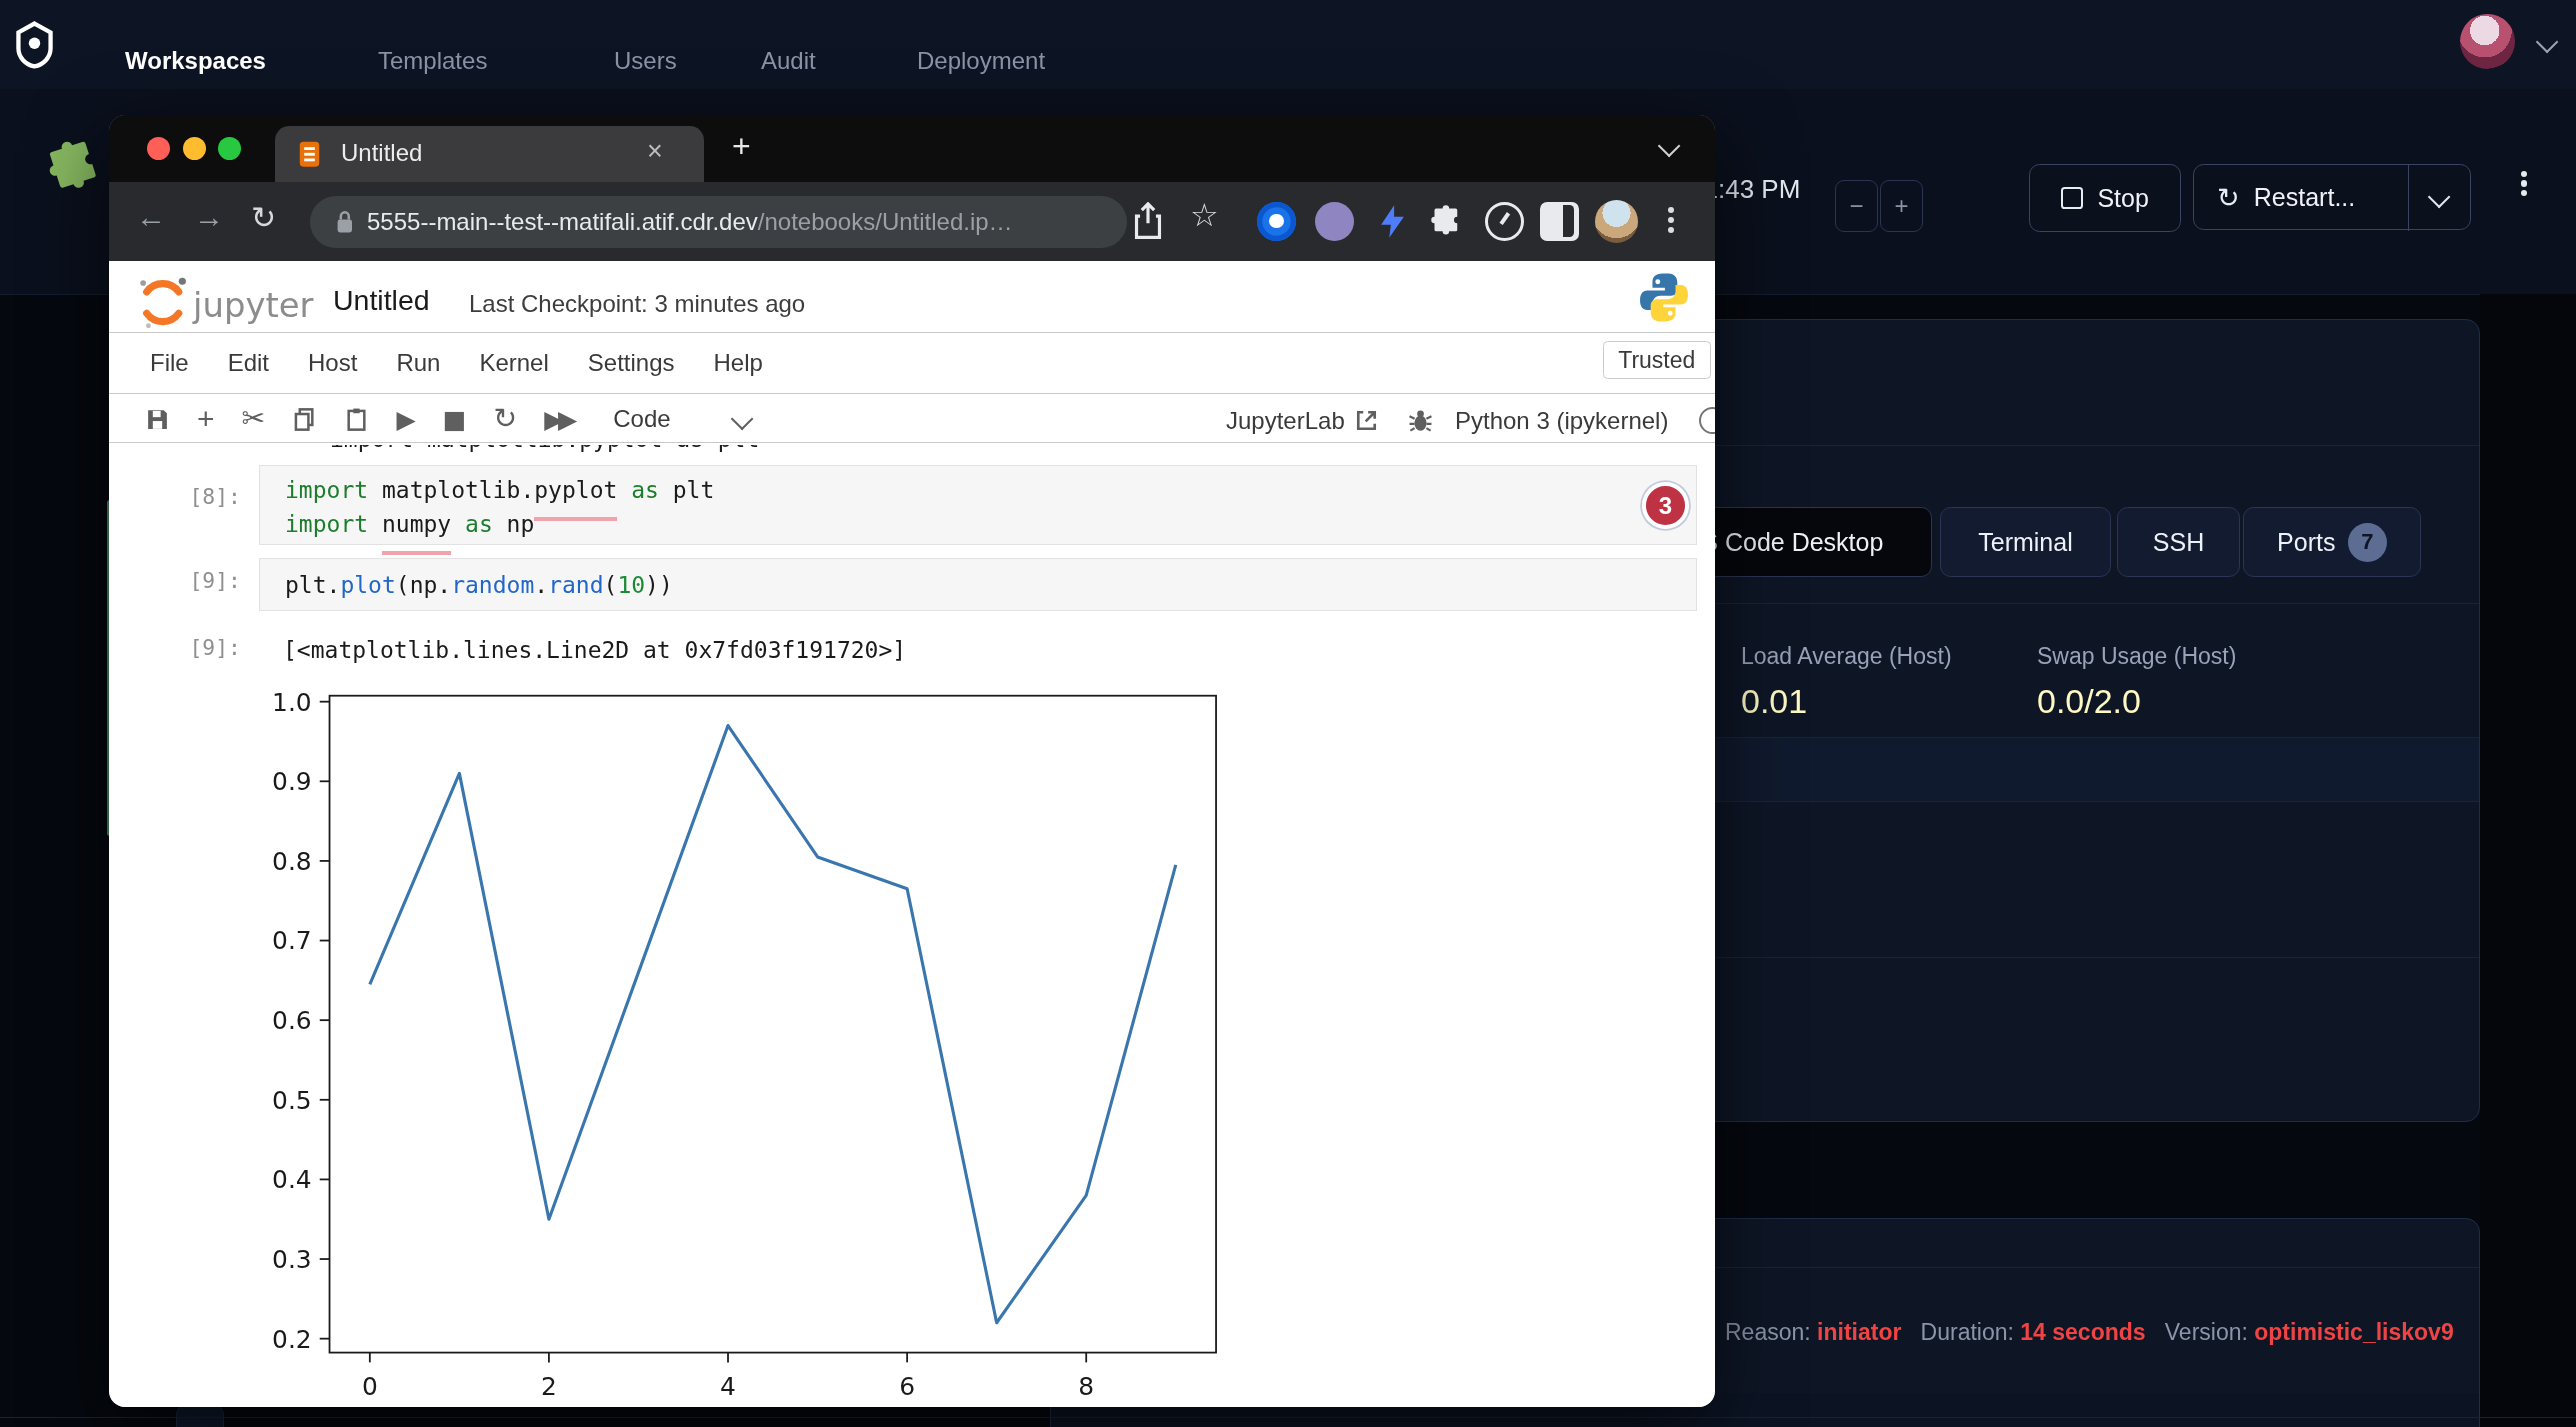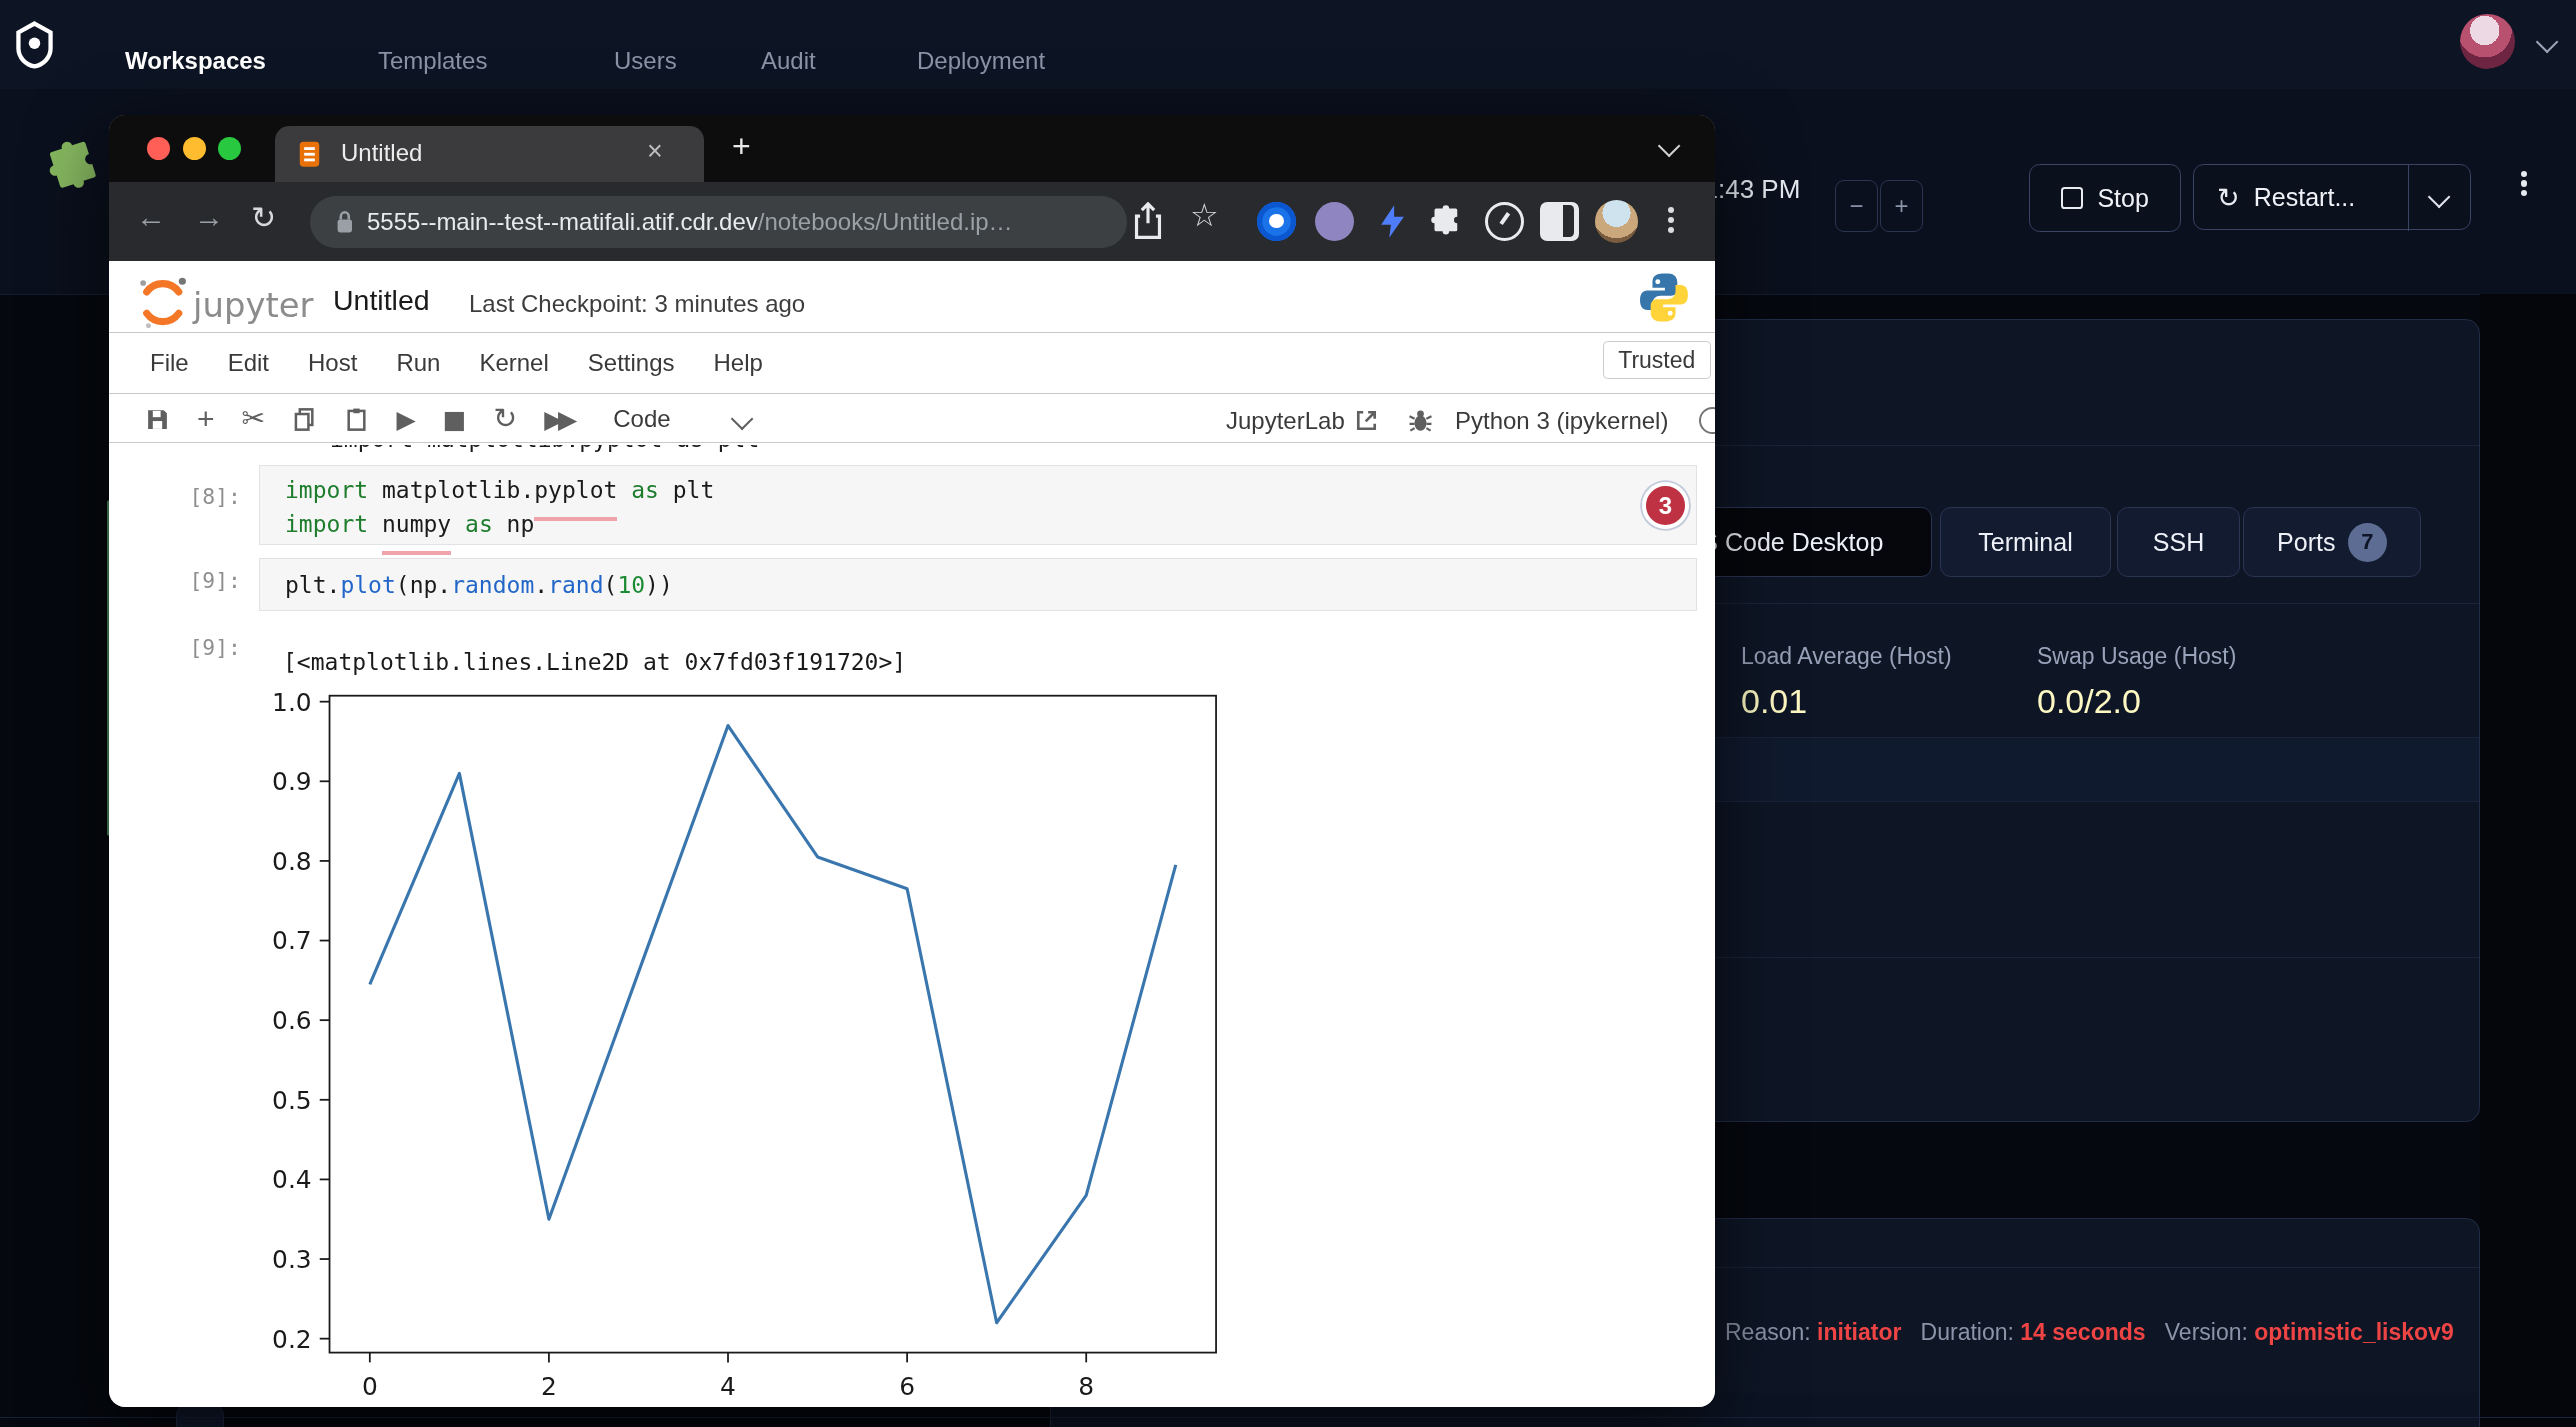--- a/index.html
+++ b/index.html
@@ -286,21 +286,21 @@
         <div class="codeline"><span class="tok-kw">import</span><span> </span><span class="tok-u">numpy</span><span> </span><span class="tok-kw">as</span><span> np</span></div>
       </div>
       <div id="runbadge" class="abs">3</div>
 
       <div class="abs prompt" style="top:307px">[9]:</div>
       <div class="abs cellbox" style="top:297px;height:53px;padding-top:9px">
         <div class="codeline"><span>plt.</span><span class="tok-fn">plot</span><span>(np.</span><span class="tok-fn">random</span><span>.</span><span class="tok-fn">rand</span><span>(</span><span class="tok-num">10</span><span>))</span></div>
       </div>
 
       <div class="abs prompt" style="top:374px">[9]:</div>
-      <div class="abs codeline" style="left:174px;top:384px">[&lt;matplotlib.lines.Line2D at 0x7fd03f191720&gt;]</div>
+      <div class="abs codeline" style="left:174px;top:372px">[&lt;matplotlib.lines.Line2D at 0x7fd03f191720&gt;]</div>
 
       <svg id="chart-svg" class="abs" style="left:160px;top:415px" width="988" height="723" viewBox="0 0 1110 812">
           <rect x="68" y="22" width="996" height="738" fill="#ffffff" stroke="#1a1a1a" stroke-width="2"></rect>
           <line x1="57" y1="744.3454545454546" x2="68" y2="744.3454545454546" stroke="#1a1a1a" stroke-width="2"></line>
           <text x="48" y="754.3454545454546" text-anchor="end" font-size="28" fill="#1a1a1a" font-family="DejaVu Sans">0.2</text>
           <line x1="57" y1="654.8909090909091" x2="68" y2="654.8909090909091" stroke="#1a1a1a" stroke-width="2"></line>
           <text x="48" y="664.8909090909091" text-anchor="end" font-size="28" fill="#1a1a1a" font-family="DejaVu Sans">0.3</text>
           <line x1="57" y1="565.4363636363636" x2="68" y2="565.4363636363636" stroke="#1a1a1a" stroke-width="2"></line>
           <text x="48" y="575.4363636363636" text-anchor="end" font-size="28" fill="#1a1a1a" font-family="DejaVu Sans">0.4</text>
           <line x1="57" y1="475.98181818181826" x2="68" y2="475.98181818181826" stroke="#1a1a1a" stroke-width="2"></line>

